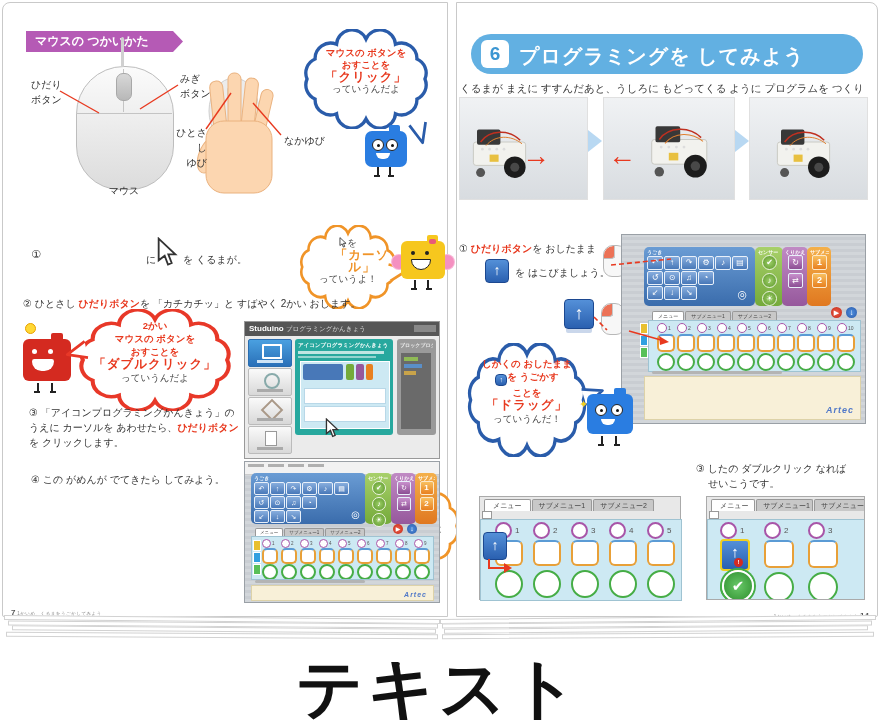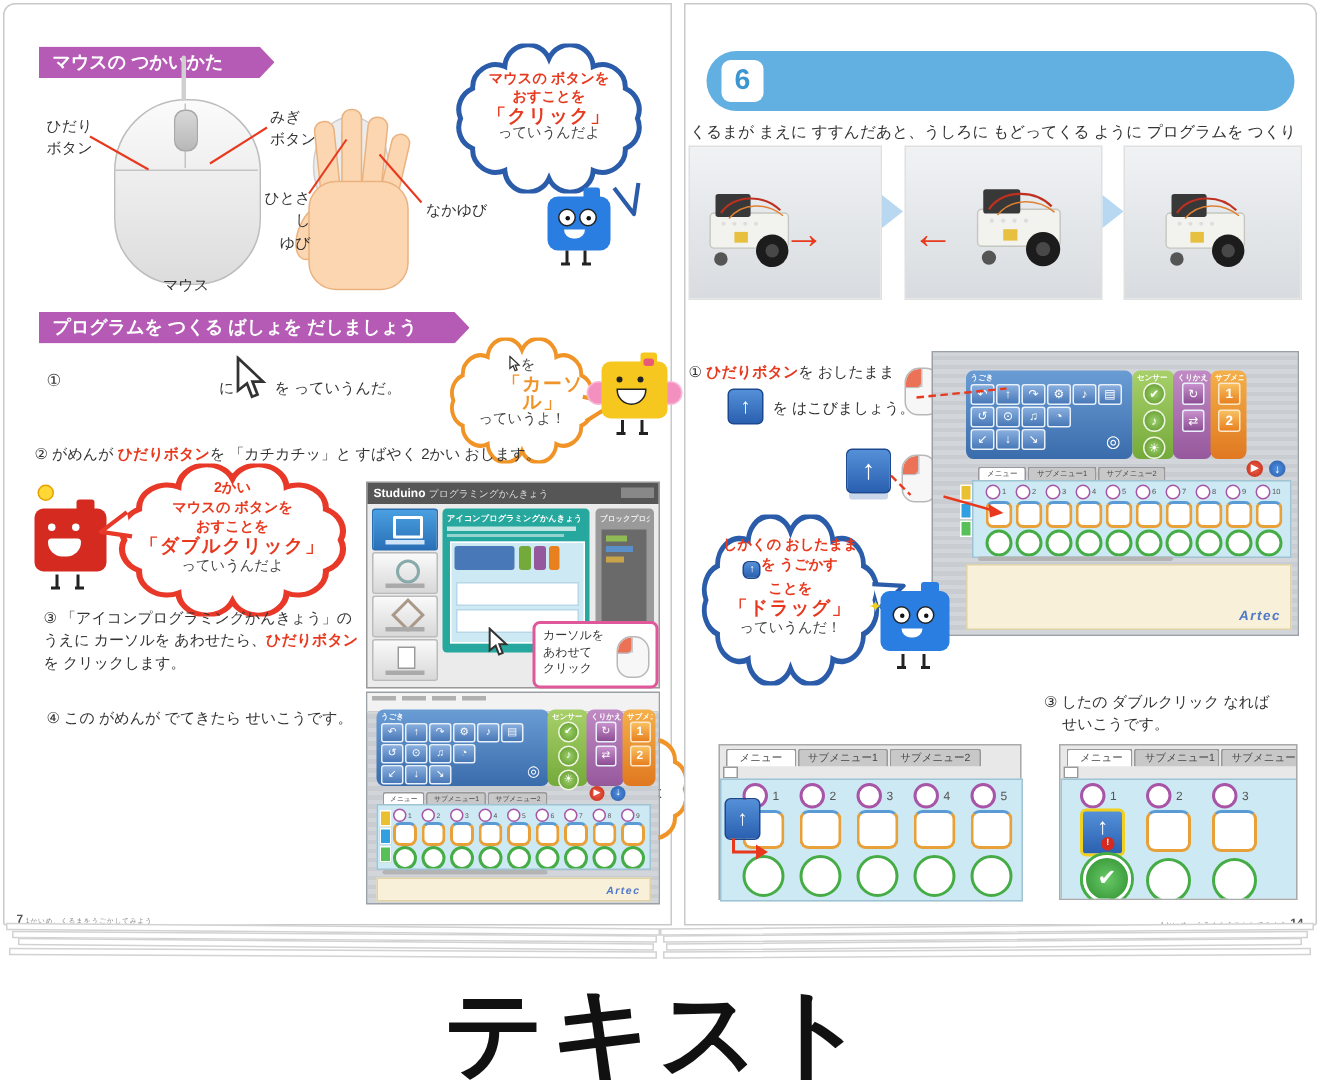--- a/index.html
+++ b/index.html
@@ -167,28 +167,27 @@
       <div class="reye" style="left:21px;top:14px;">
           <span class="rpupil"></span>
         </div>
       <div class="rmouth" style="left:11px;top:28px;width:14px;height:6px;"></div>
       <div class="rleg" style="left:12px;top:42px;"></div>
         <div class="rleg" style="left:24px;top:42px;"></div>
       <div class="rfoot" style="left:9px;top:50px;"></div>
         <div class="rfoot" style="left:23px;top:50px;"></div>
     </div>
 
-    <div class="banner" style="left:23px;top:205px;width:262px;">プログラムを つくる ばしょを だしましょう</div>
 
     <div class="txt" style="left:28px;top:244px;font-size:11px;">①</div>
     <div class="txt" style="left:143px;top:249px;">に</div>
     <svg class="overlay" style="left:153px;top:234px;width:22px;height:30px;" viewBox="0 0 12 18">
       <path d="M1,1 L1,14 L4.6,11.2 L6.6,16.5 L8.8,15.6 L6.8,10.4 L11,10.4 Z" fill="#fff" stroke="#333" stroke-width="1.1"></path>
     </svg>
-    <div class="txt" style="left:180px;top:249px;">を っていうんだ。</div>
+    <div class="txt" style="left:180px;top:249px;">を くるまが。</div>
 
     <div class="cloudwrap" style="left:293px;top:222px;width:104px;height:84px;color:#f09428;">
       <svg class="cloud" viewBox="0 0 200 150" preserveAspectRatio="none">
           <path d="M188,75 A23,23 0 0 1 176,105 A23,23 0 0 1 144,127 A23,23 0 0 1 100,135 A23,23 0 0 1 56,127 A23,23 0 0 1 24,105 A23,23 0 0 1 12,75 A23,23 0 0 1 24,45 A23,23 0 0 1 56,23 A23,23 0 0 1 100,15 A23,23 0 0 1 144,23 A23,23 0 0 1 176,45 A23,23 0 0 1 188,75 Z" fill="#fff" stroke="currentColor" stroke-width="5"></path>
         </svg>
       <div class="bubtxt" style="top:14%;">
         <div class="bub-blk"><svg style="width:8px;height:11px;vertical-align:-2px;" viewBox="0 0 12 18">
               <path d="M1,1 L1,14 L4.6,11.2 L6.6,16.5 L8.8,15.6 L6.8,10.4 L11,10.4 Z" fill="#fff" stroke="#333" stroke-width="1.4"></path>
             </svg><span>を</span></div>
         <div class="bub-big" style="color:#f09428;padding-left:28px;">「カーソル」</div>
@@ -206,21 +205,21 @@
       <div class="abs" style="left:28px;top:4px;width:7px;height:5px;background:#e85a78;border-radius:2px;"></div>
       <div class="abs" style="left:10px;top:16px;width:4px;height:4px;background:#222;border-radius:50%;"></div>
       <div class="abs" style="left:24px;top:16px;width:4px;height:4px;background:#222;border-radius:50%;"></div>
       <div class="abs" style="left:10px;top:24px;width:18px;height:9px;background:#fff;border:1px solid #222;border-radius:0 0 12px 12px;"></div>
       <div class="rleg" style="left:13px;top:45px;"></div>
         <div class="rleg" style="left:26px;top:45px;"></div>
       <div class="rfoot" style="left:10px;top:53px;"></div>
         <div class="rfoot" style="left:25px;top:53px;"></div>
     </div>
 
-    <div class="txt" style="left:20px;top:293px;width:415px;"><span>② がめんが </span><span class="red">ひだりボタン</span><span>を 「カチカチッ」と すばやく 2かい おします。</span></div>
+    <div class="txt" style="left:20px;top:293px;width:415px;"><span>② ひとさし </span><span class="red">ひだりボタン</span><span>を 「カチカチッ」と すばやく 2かい おします。</span></div>
 
     <div class="robot" style="left:20px;top:330px;width:48px;height:66px;">
       <div class="abs" style="left:2px;top:-10px;width:9px;height:9px;background:#ffd835;border:1px solid #e8a000;border-radius:50%;"></div>
       <div class="rstud" style="background:#d42a20;"></div>
       <div class="rbody" style="background:#d42a20;height:42px;"></div>
       <div class="abs" style="left:9px;top:16px;width:5px;height:5px;background:#fff;border-radius:50%;"></div>
       <div class="abs" style="left:25px;top:16px;width:5px;height:5px;background:#fff;border-radius:50%;"></div>
       <div class="abs" style="left:9px;top:26px;width:22px;height:12px;background:#fff;border-radius:3px 3px 12px 12px;"></div>
       <div class="rleg" style="left:14px;top:50px;"></div>
         <div class="rleg" style="left:28px;top:50px;"></div>
@@ -283,32 +282,23 @@
       <div class="abs" style="left:152px;top:17px;width:39px;height:96px;background:#9a9a9a;border-radius:3px;padding:3px;box-sizing:border-box;overflow:hidden;">
         <div style="color:#eee;font-size:5px;font-weight:bold;white-space:nowrap;overflow:hidden;">ブロックプログラミング</div>
         <div class="abs" style="left:4px;top:14px;width:30px;height:76px;background:#6a6a6a;"></div>
         <div class="abs" style="left:7px;top:18px;width:14px;height:4px;background:#8fba55;"></div>
         <div class="abs" style="left:7px;top:25px;width:18px;height:4px;background:#5a8fc8;"></div>
         <div class="abs" style="left:7px;top:32px;width:12px;height:4px;background:#c8a34a;"></div>
       </div>
       <svg class="overlay" style="left:80px;top:96px;width:14px;height:20px;" viewBox="0 0 12 18">
           <path d="M1,1 L1,14 L4.6,11.2 L6.6,16.5 L8.8,15.6 L6.8,10.4 L11,10.4 Z" fill="#fff" stroke="#333" stroke-width="1.2"></path>
         </svg>
-      <div class="abs" style="left:110px;top:92px;width:80px;height:41px;background:#fff;border:2px solid #e0589a;border-radius:5px;">
-        <div class="pre" style="position:absolute;left:5px;top:2px;font-size:8px;line-height:11px;color:#333;">カーソルを
-あわせて
-クリック</div>
-        <div class="mmouse" style="right:4px;top:8px;width:20px;height:26px;">
-            <span class="mlbtn"></span>
-            <span class="mline"></span>
-          </div>
-      </div>
-    </div>
-
-    <div class="txt" style="left:28px;top:469px;width:210px;">④ この がめんが でてきたら せいこうです。</div>
+    </div>
+
+    <div class="txt" style="left:28px;top:469px;width:210px;">④ この がめんが でてきたら してみよう。</div>
 
     <div class="cloudwrap" style="left:352px;top:478px;width:108px;height:90px;color:#f09428;">
       <svg class="cloud" viewBox="0 0 200 150" preserveAspectRatio="none">
           <path d="M188,75 A23,23 0 0 1 176,105 A23,23 0 0 1 144,127 A23,23 0 0 1 100,135 A23,23 0 0 1 56,127 A23,23 0 0 1 24,105 A23,23 0 0 1 12,75 A23,23 0 0 1 24,45 A23,23 0 0 1 56,23 A23,23 0 0 1 100,15 A23,23 0 0 1 144,23 A23,23 0 0 1 176,45 A23,23 0 0 1 188,75 Z" fill="#fff" stroke="currentColor" stroke-width="5"></path>
         </svg>
       <div class="bubtxt" style="top:20%;">
         <div class="bub-blk">ここで</div>
         <div class="bub-blk">プログラムを</div>
         <div class="bub-blk">つくっていくよ</div>
       </div>
@@ -515,20 +505,21 @@
     <div class="foot" style="left:8px;top:605px;">
       <span class="footnum">7</span>
       <span>1かいめ、くるまをうごかしてみよう</span>
     </div>
   </div>
 
   <div class="page page-right">
 
     <div class="bluebanner" style="left:14px;top:31px;width:392px;height:40px;"></div>
     <div class="badge6" style="left:24px;top:37px;width:28px;height:28px;line-height:28px;">6</div>
+    <div class="btitle" style="left:62px;top:40px;">プログラミングを してみよう</div>
 
     <div class="txt" style="left:3px;top:78px;width:412px;font-size:10.5px;">くるまが まえに すすんだあと、うしろに もどってくる ように プログラムを つくりましょう。</div>
 
     <div class="photo" style="left:2px;top:94px;width:127px;height:101px;">
       <svg class="overlay" style="left:8px;top:22px;width:72px;height:62px;" viewBox="0 0 80 64">
         <rect x="6" y="22" width="58" height="26" rx="3" fill="#f2f2ee" stroke="#c6c6c0"></rect>
         <circle cx="16" cy="30" r="1.5" fill="#ddd"></circle>
           <circle cx="24" cy="30" r="1.5" fill="#ddd"></circle>
           <circle cx="32" cy="30" r="1.5" fill="#ddd"></circle>
           <circle cx="40" cy="30" r="1.5" fill="#ddd"></circle>

